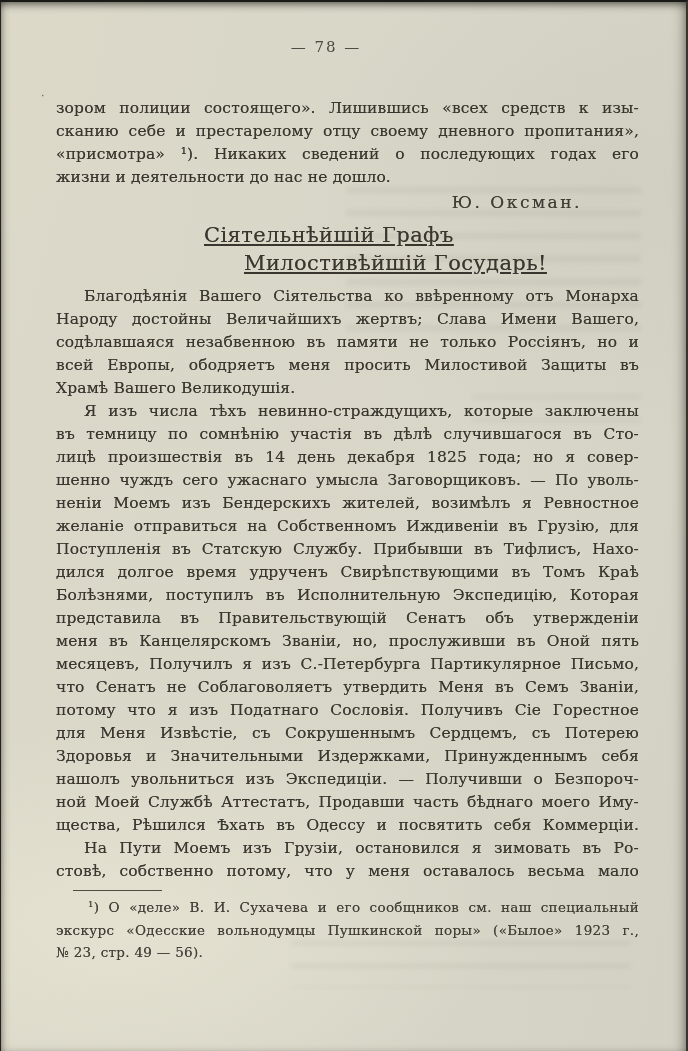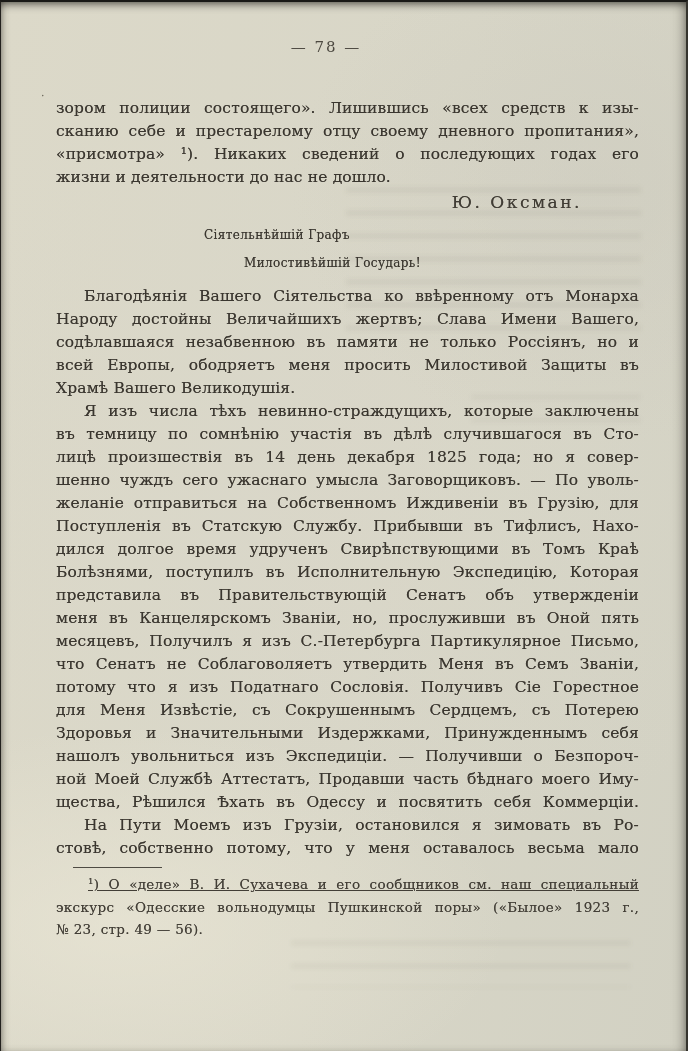--- a/index.html
+++ b/index.html
@@ -49,33 +49,33 @@
     font-size:15.5px; line-height:23px; letter-spacing:0.15px;
     text-shadow:0 0 0.5px rgba(58,54,47,0.65);
   }
   .jline { text-align:justify; text-align-last:justify; }
   .plain { text-align:left; text-align-last:auto; }
   .ind   { text-indent:28px; }
   .signature {
     margin:2px 57px 0 0; text-align:right;
     letter-spacing:2.5px; font-size:17px; color:#413d35;
   }
-  .salutation { margin-top:7px; line-height:28px; font-size:12px; letter-spacing:0.4px; }
+  .salutation { margin-top:7px; line-height:28px; font-size:21px; letter-spacing:0.4px;text-decoration:underline; }
   .sal1 { margin-left:148px; }
   .sal2 { margin-left:188px; }
   .para1 { margin-top:8px; }
   .fnrule {
     margin:7px 0 0 17px; width:89px; height:0;
     border-top:1.5px solid #4e4b43;
   }
   .footnote {
     margin-top:5px; font-size:13.5px; line-height:22.6px;
     color:#423e36; letter-spacing:0.3px;
   }
-  .fn1 { text-indent:32px;text-decoration:underline; }
+  .fn1 { text-indent:32px; }
 </style>
 </head>
 <body>
 
 <div class="scan">
 
   <div class="ghost g1"></div>
   <div class="ghost g2"></div>
   <div class="ghost g3"></div>
 
@@ -104,20 +104,21 @@
       <div class="jline">содѣлавшаяся незабвенною въ памяти не только Россіянъ, но и</div>
       <div class="jline">всей Европы, ободряетъ меня просить Милостивой Защиты въ</div>
       <div class="plain">Храмѣ Вашего Великодушія.</div>
     </div>
 
     <div>
       <div class="jline ind">Я изъ числа тѣхъ невинно-страждущихъ, которые заключены</div>
       <div class="jline">въ темницу по сомнѣнію участія въ дѣлѣ случившагося въ Сто-</div>
       <div class="jline">лицѣ произшествія въ 14 день декабря 1825 года; но я совер-</div>
       <div class="jline">шенно чуждъ сего ужаснаго умысла Заговорщиковъ. — По уволь-</div>
+      <div class="jline">неніи Моемъ изъ Бендерскихъ жителей, возимѣлъ я Ревностное</div>
       <div class="jline">желаніе отправиться на Собственномъ Иждивеніи въ Грузію, для</div>
       <div class="jline">Поступленія въ Статскую Службу. Прибывши въ Тифлисъ, Нахо-</div>
       <div class="jline">дился долгое время удрученъ Свирѣпствующими въ Томъ Краѣ</div>
       <div class="jline">Болѣзнями, поступилъ въ Исполнительную Экспедицію, Которая</div>
       <div class="jline">представила въ Правительствующій Сенатъ объ утвержденіи</div>
       <div class="jline">меня въ Канцелярскомъ Званіи, но, прослуживши въ Оной пять</div>
       <div class="jline">месяцевъ, Получилъ я изъ С.-Петербурга Партикулярное Письмо,</div>
       <div class="jline">что Сенатъ не Соблаговоляетъ утвердить Меня въ Семъ Званіи,</div>
       <div class="jline">потому что я изъ Податнаго Сословія. Получивъ Сіе Горестное</div>
       <div class="jline">для Меня Извѣстіе, съ Сокрушеннымъ Сердцемъ, съ Потерею</div>

